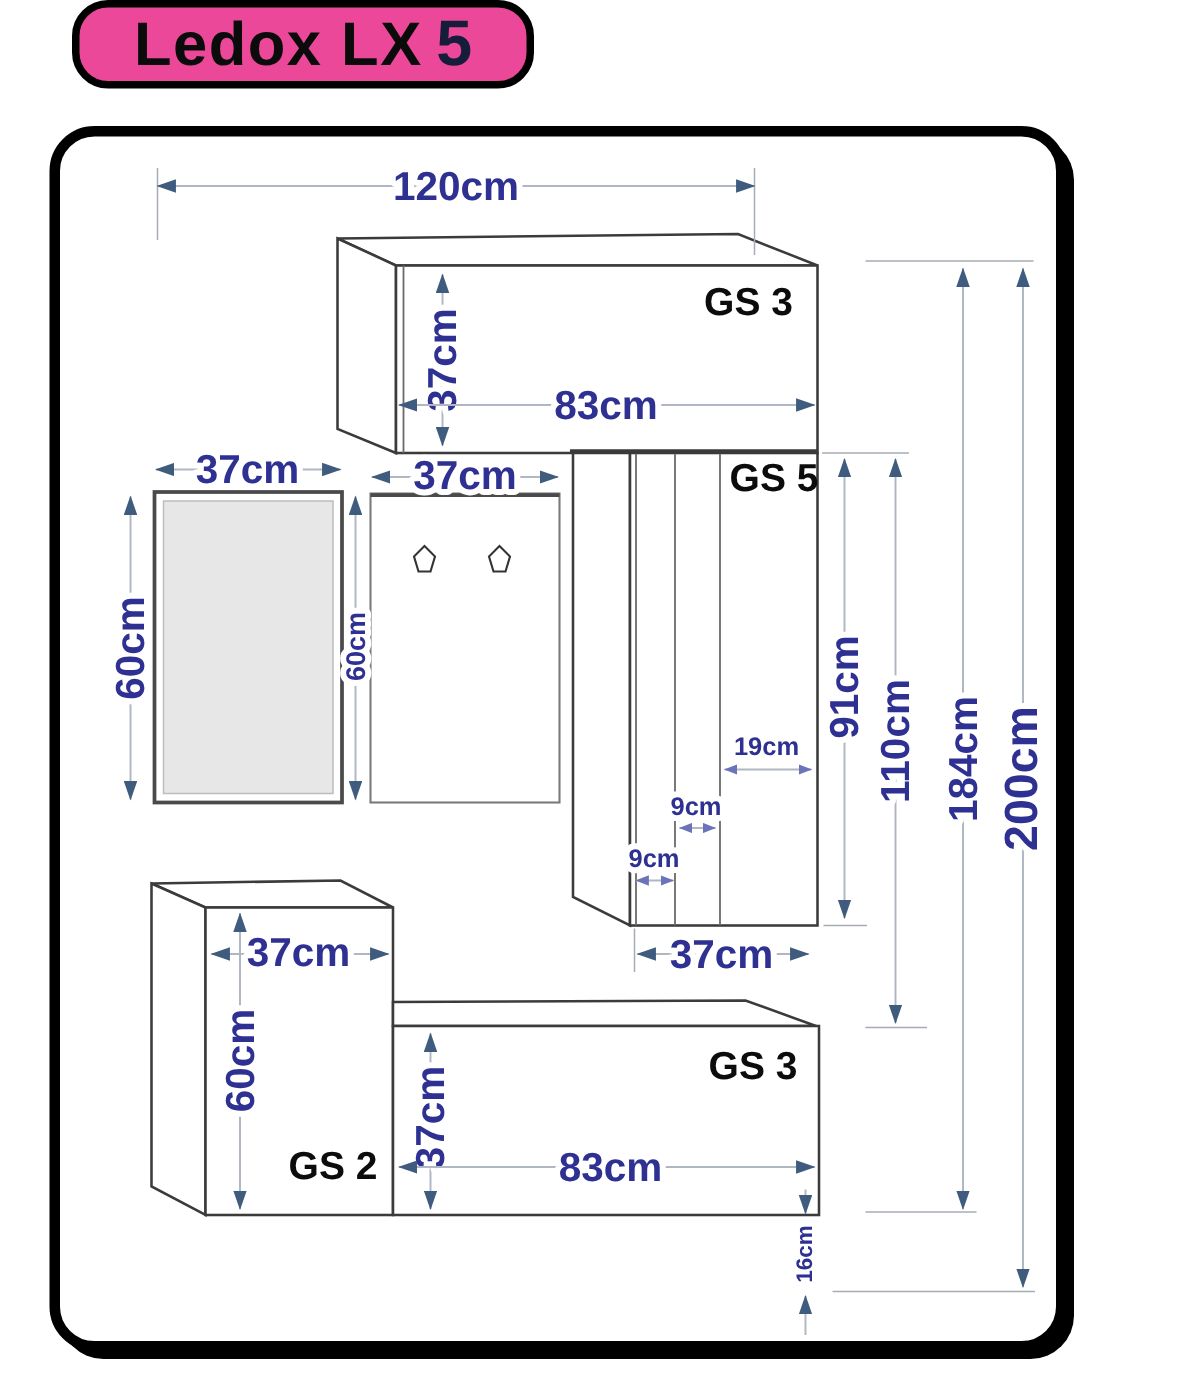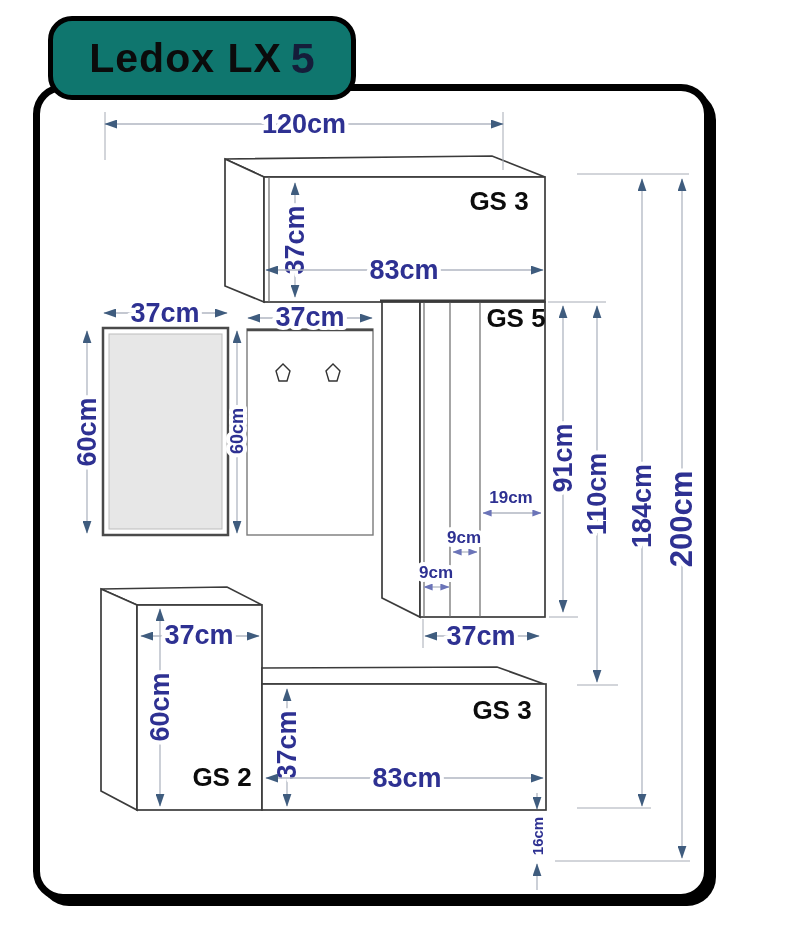--- a/index.html
+++ b/index.html
@@ -1,20 +1,20 @@
 <!DOCTYPE html>
 <html><head>
 <meta charset="utf-8">
 <style>
   html,body{margin:0;padding:0;background:#ffffff;width:786px;height:928px;position:relative;
             font-family:"Liberation Sans",sans-serif;overflow:hidden;}
   #stage{position:absolute;left:0;top:0;width:786px;height:928px;}
   
-  .title-box{position:absolute;left:48px;top:16px;width:308px;height:84px;box-sizing:border-box;
-             border:5px solid #000;border-radius:24px;background:#0f766e;
+  .title-box{position:absolute;left:48px;top:0;width:308px;height:59px;box-sizing:border-box;
+             border:5px solid #000;border-radius:24px;background:#ec4899;
              display:flex;align-items:center;justify-content:center;gap:9px;z-index:3;}
   .title-model{font-size:41px;font-weight:bold;color:#0b0b0b;letter-spacing:1px;}
   .title-number{font-size:43px;font-weight:600;color:#151d3a;}
   
   .frame{position:absolute;left:33px;top:84px;width:678px;height:817px;box-sizing:border-box;
          border:7px solid #000;border-radius:30px;background:#fff;z-index:1;
          box-shadow:6px 6px 0 -1px #000;}
   svg#diagram{position:absolute;left:0;top:0;z-index:2;}
   
   text{font-family:"Liberation Sans",sans-serif;}

